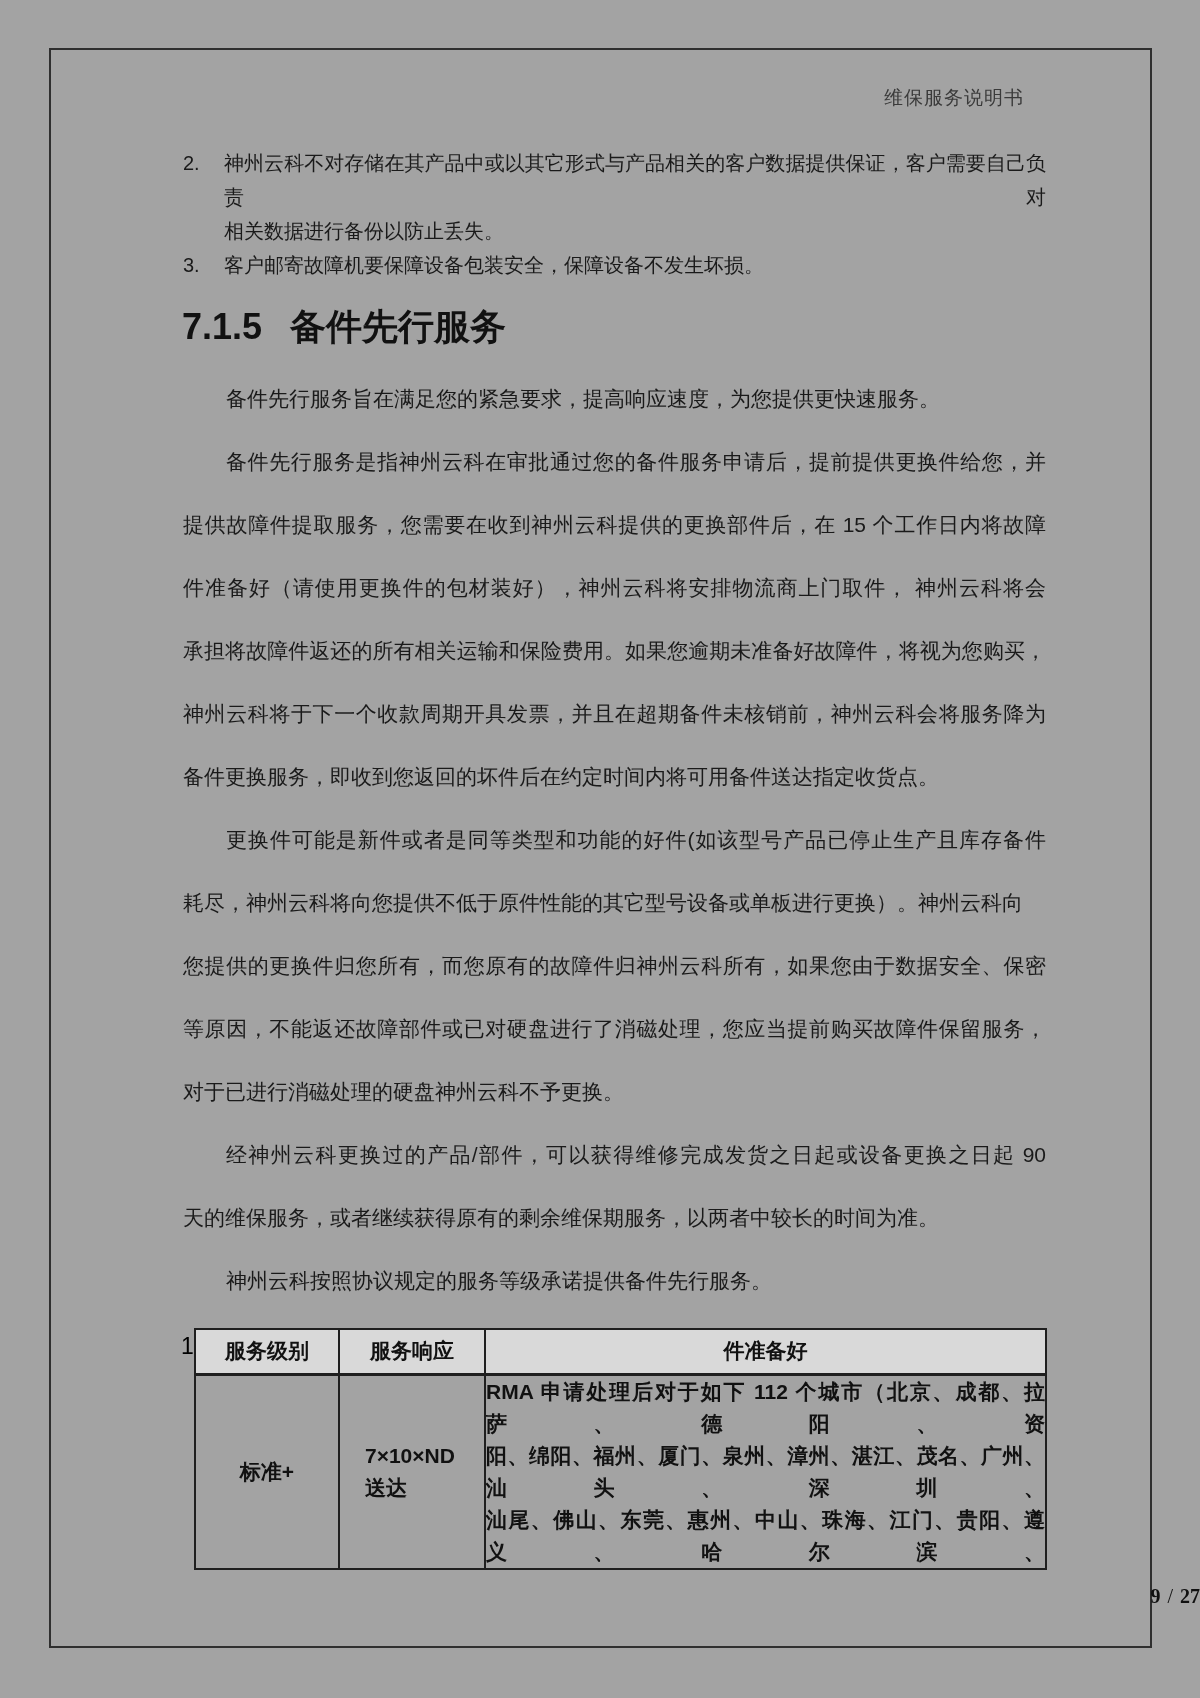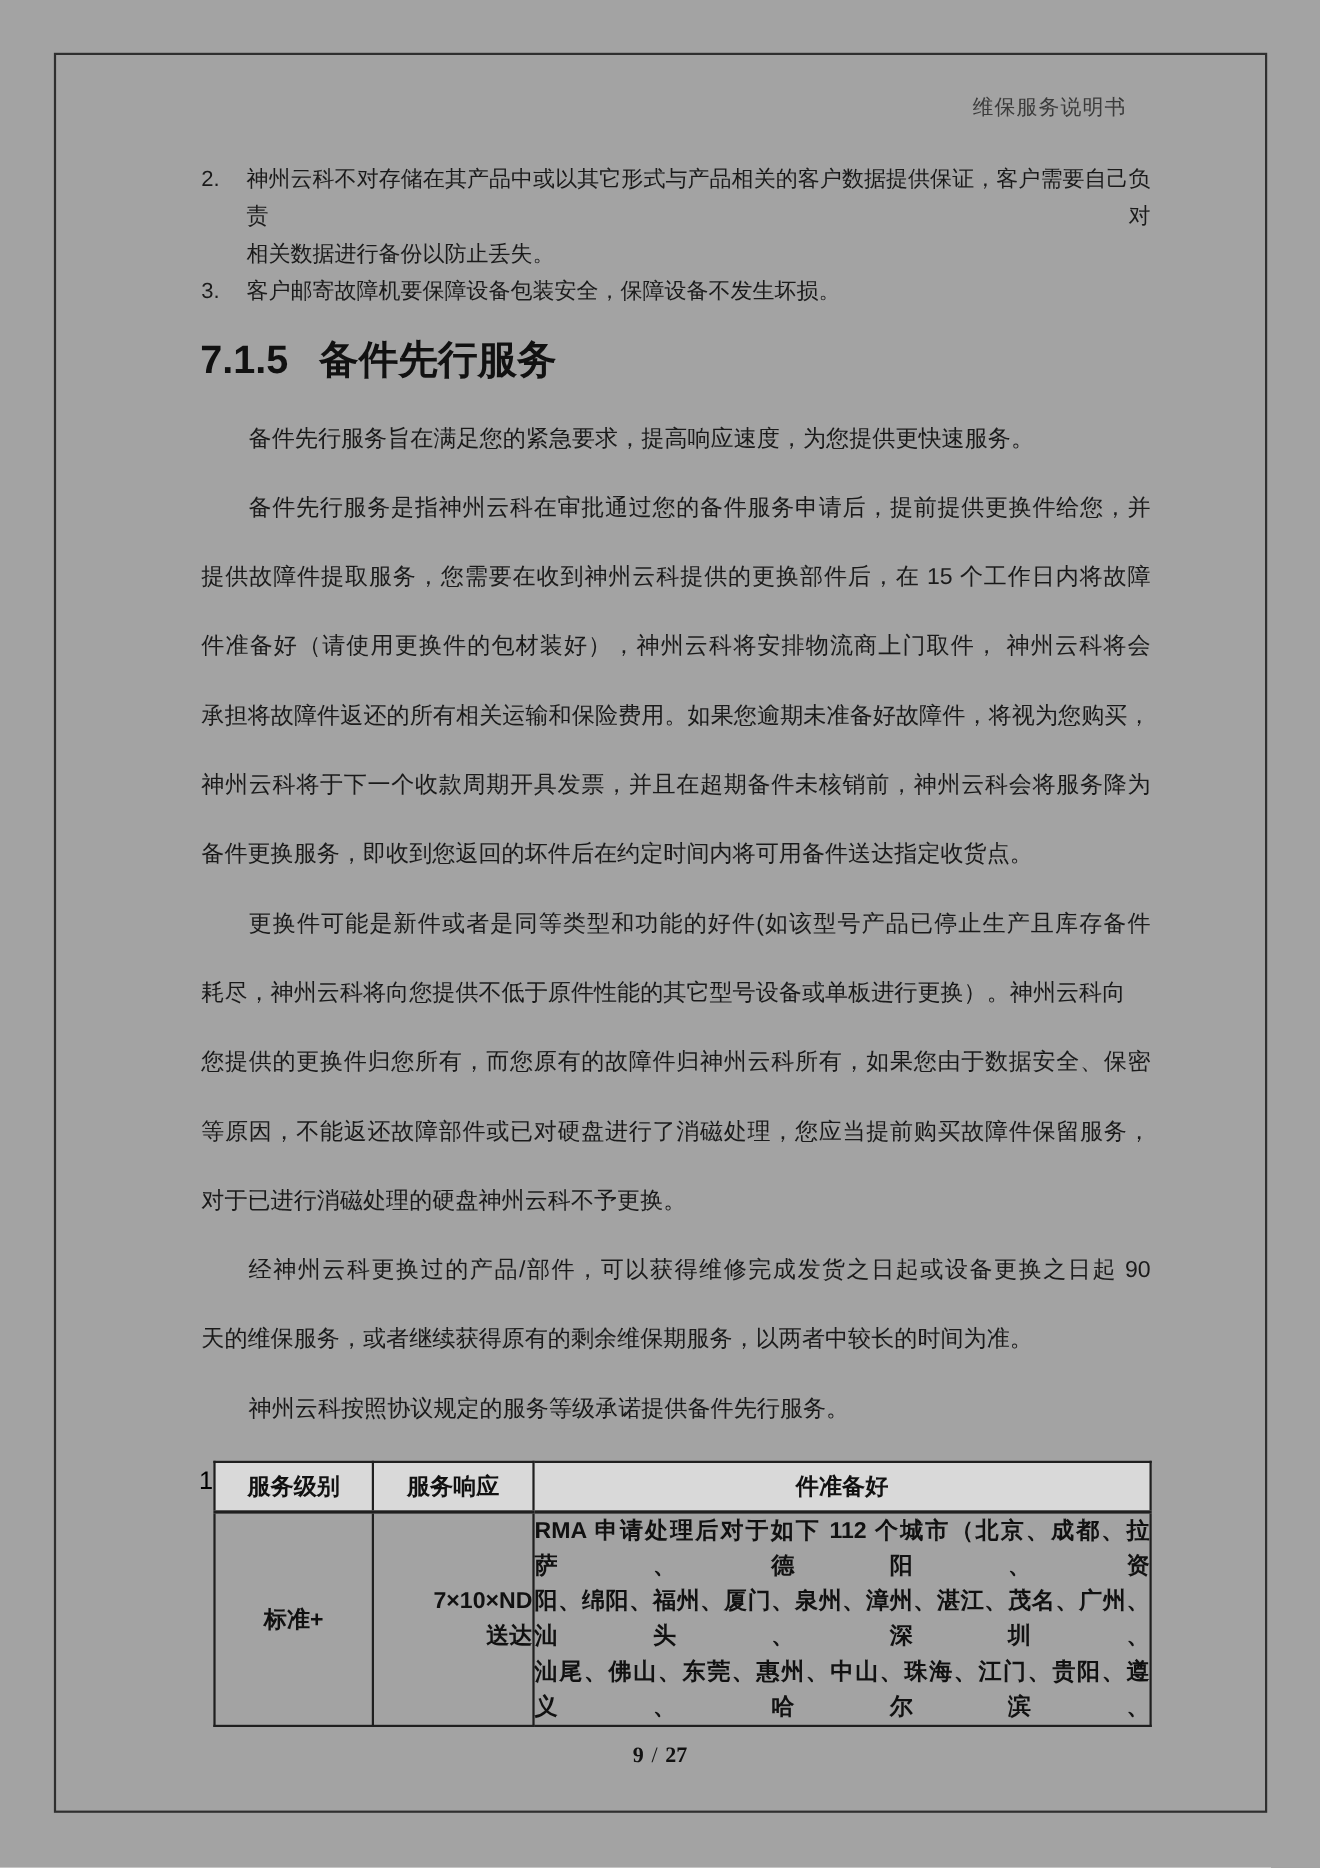--- a/index.html
+++ b/index.html
@@ -38,26 +38,26 @@
     position:absolute;left:194px;top:1328px;width:851px;
     border-collapse:collapse;table-layout:fixed;font-size:21px;color:#111;
   }
   .svc-table col.c1{width:144px;}
   .svc-table col.c2{width:146px;}
   .svc-table col.c3{width:561px;}
   .svc-table th,.svc-table td{border:2px solid #1f1f1f;padding:0;vertical-align:middle;box-sizing:border-box;}
   .svc-table th{height:45px;background:#d9d9d9;font-weight:700;text-align:center;border-bottom-width:3px;}
   .svc-table td{height:97px;font-weight:bold;}
   .c-center{text-align:center;}
-  .resp-line{line-height:32px;text-align:right;}
+  .resp-line{line-height:32px;text-align:left;padding-left:25px;}
   .c-cities{padding:0 4px;}
   .tl{line-height:32px;text-align:justify;text-align-last:justify;}
   
   .doc-footer{
-    position:absolute;top:1585px;left:0;width:1200px;text-align:center;
+    position:absolute;top:1585px;left:0;width:1200px;text-align:right;
     font-family:"Liberation Serif","DejaVu Serif",serif;font-weight:700;font-size:20px;color:#111;
   }
   .doc-footer .sep{margin:0 7px;font-weight:400;}
 </style>
 </head>
 <body>
 
 <div class="page">
   <div class="page-border"></div>
 

